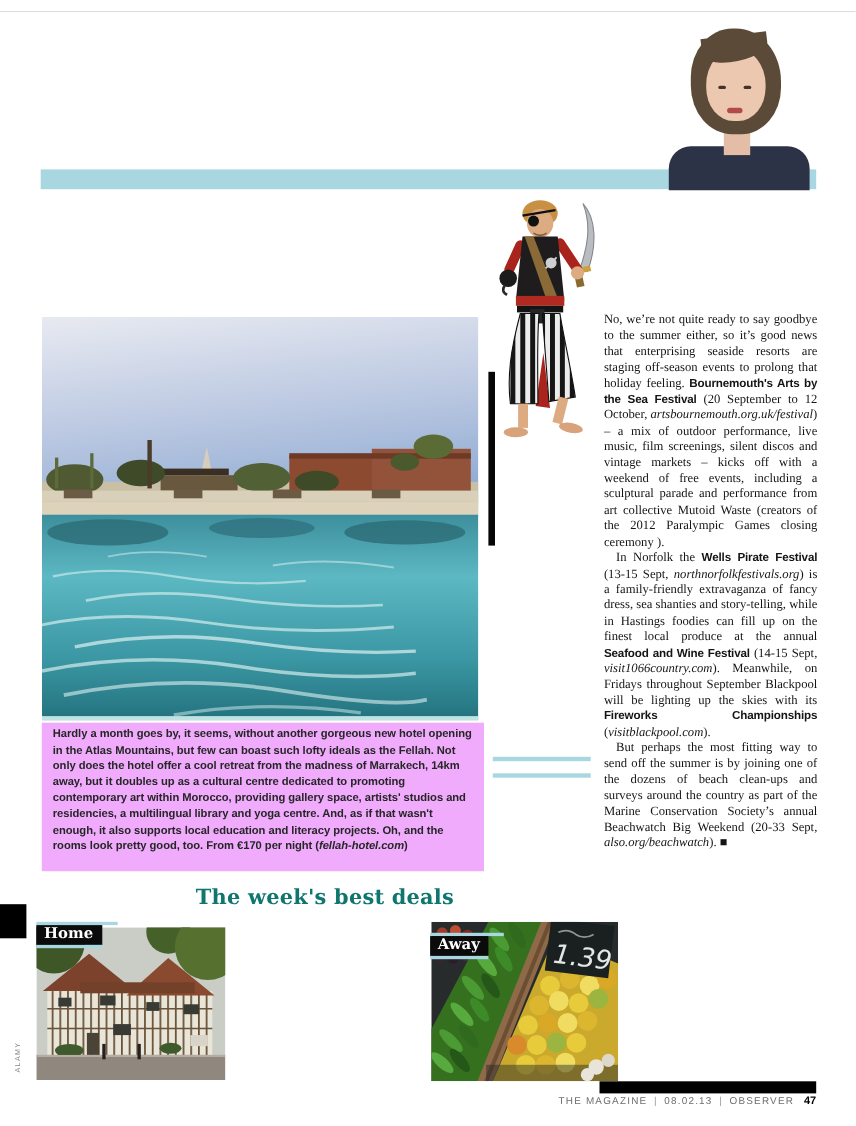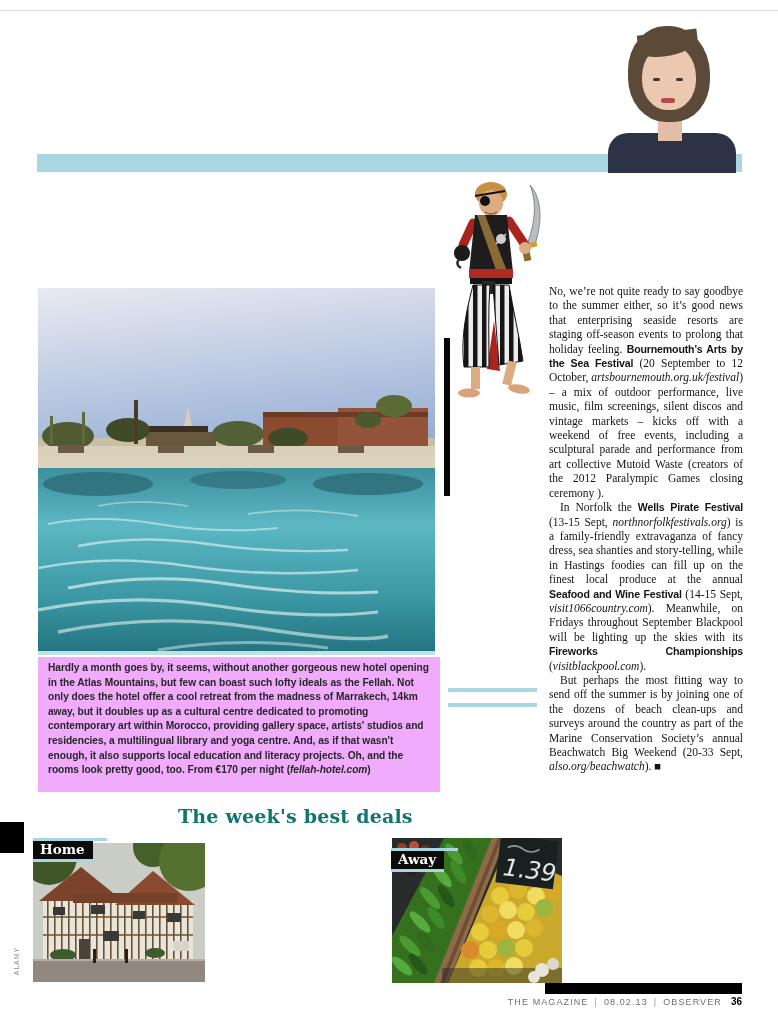--- a/index.html
+++ b/index.html
@@ -321,16 +321,16 @@
     </svg>
   </div>
   <div class="photo-label away-label">
     <div class="stripe top"></div>
     <div class="bar">Away</div>
     <div class="stripe bottom"></div>
   </div>
 
   <div class="abs footer-bar"></div>
   <div class="abs footer">
-    <span>THE MAGAZINE</span><span class="sep">|</span><span>08.02.13</span><span class="sep">|</span><span>OBSERVER</span><span class="pagenum">36</span>
+    <span>THE MAGAZINE</span><span class="sep">|</span><span>08.02.13</span><span class="sep">|</span><span>OBSERVER</span><span class="pagenum">47</span>
   </div>
 
 </div>
 
 </body></html>

